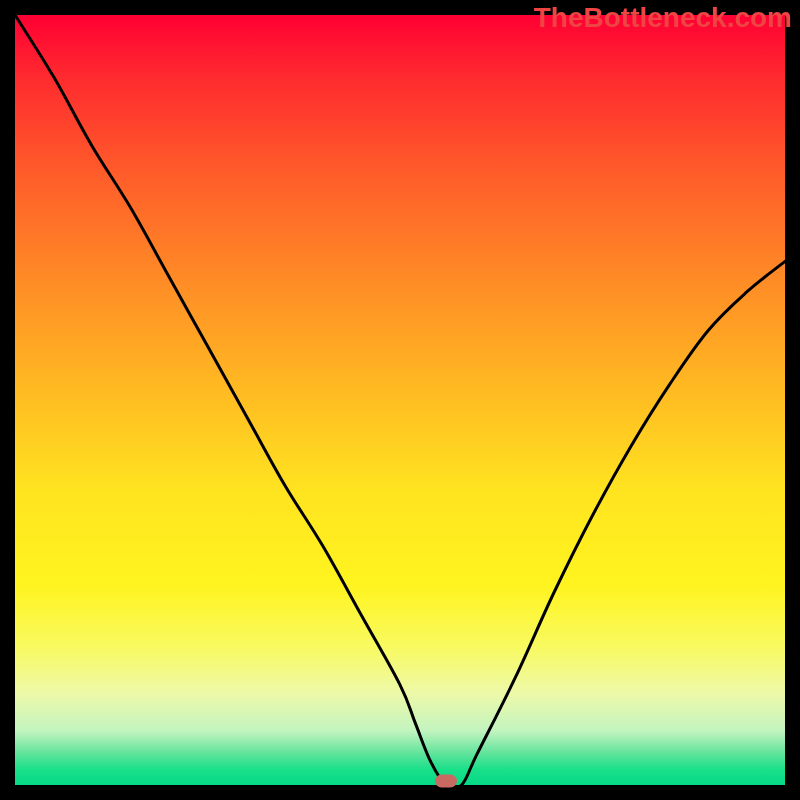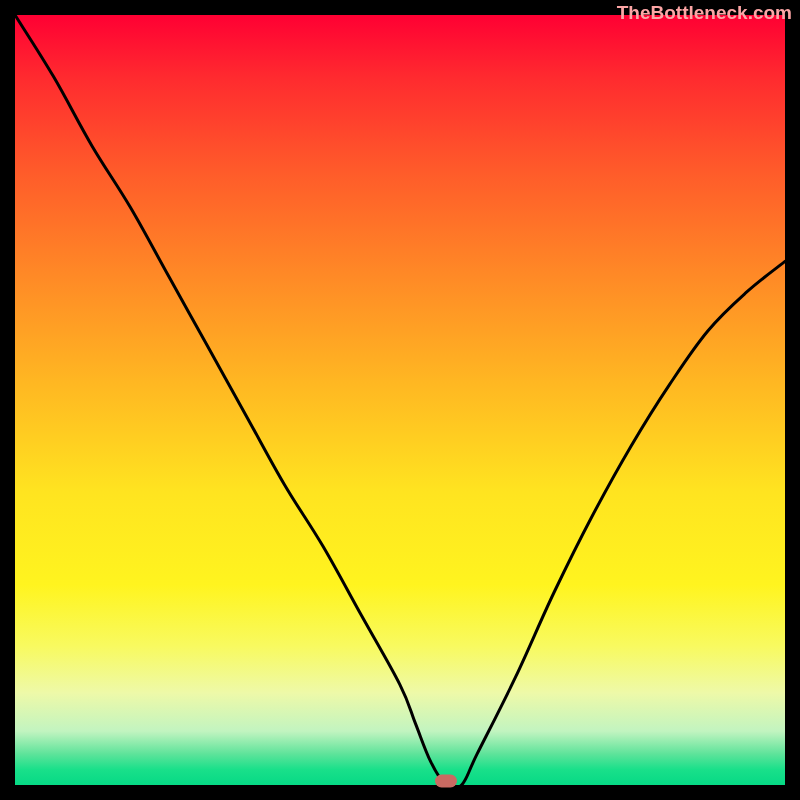--- a/index.html
+++ b/index.html
@@ -7,23 +7,23 @@
   .frame {
     position: relative;
     width: 800px;
     height: 800px;
     background: #000;
   }
   .watermark {
     position: absolute;
     top: 2px;
     right: 8px;
-    color: #fca5a5;
+    color: #ef4444;
     font-family: Arial, Helvetica, sans-serif;
-    font-size: 19px;
+    font-size: 28px;
     font-weight: bold;
     z-index: 5;
   }
   .plot {
     position: absolute;
     left: 15px;
     top: 15px;
     width: 770px;
     height: 770px;
   }

